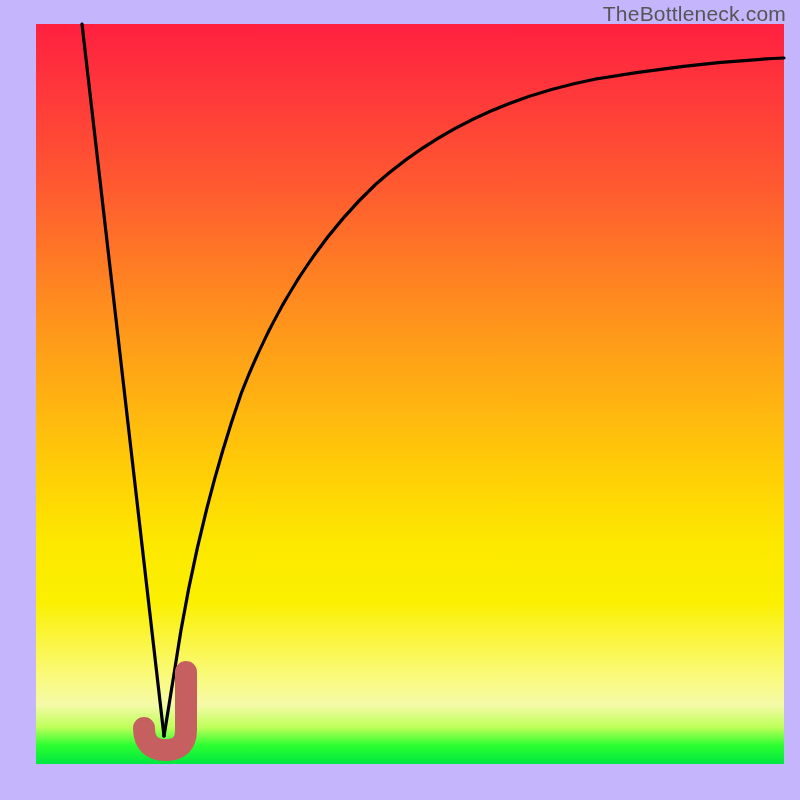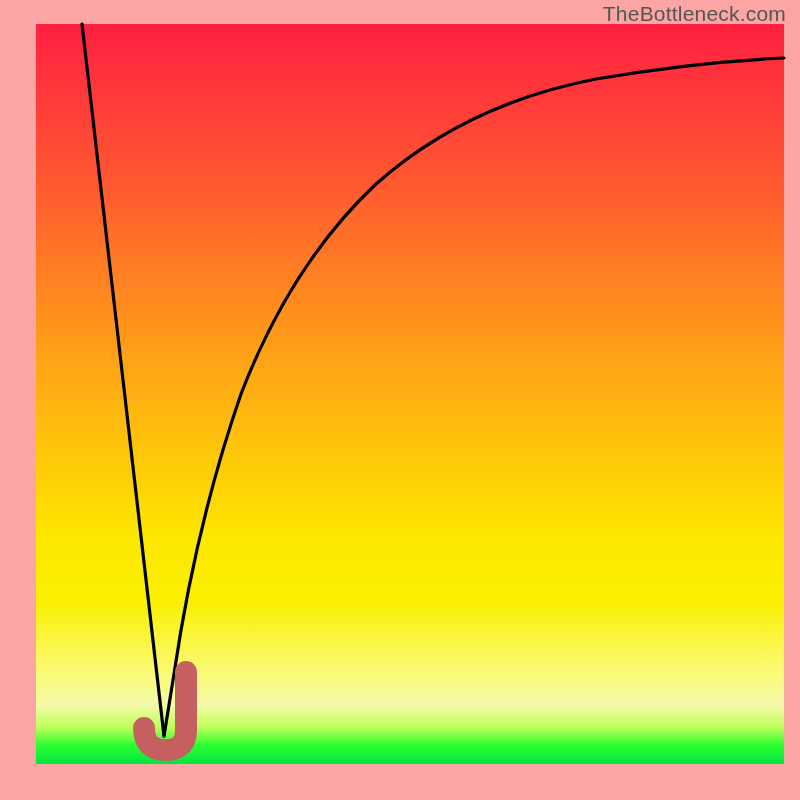--- a/index.html
+++ b/index.html
@@ -8,21 +8,21 @@
     width: 800px;
     height: 800px;
     background: #000;
     overflow: hidden;
     font-family: Arial, Helvetica, sans-serif;
   }
   .frame {
     position: absolute;
     left: 0; top: 0;
     width: 800px; height: 800px;
-    background: #fca5a5;
+    background: #c4b5fd;
   }
   .plot-area {
     position: absolute;
     left: 36px;
     top: 24px;
     width: 748px;
     height: 740px;
     
     background: linear-gradient(
       to bottom,

